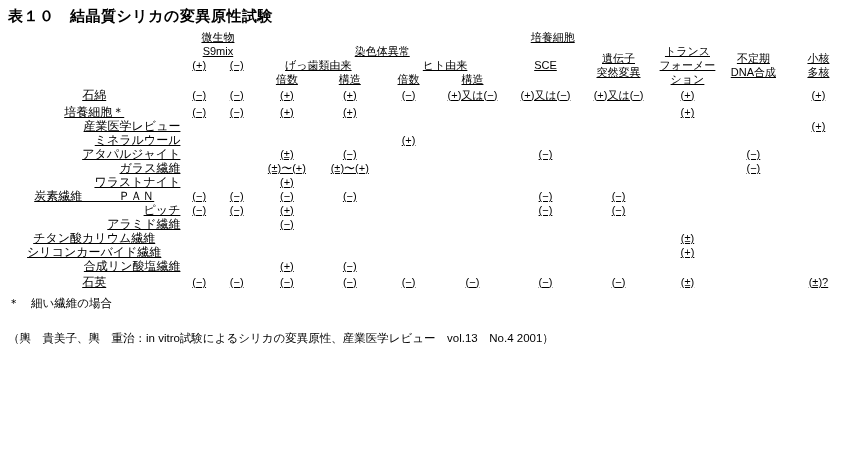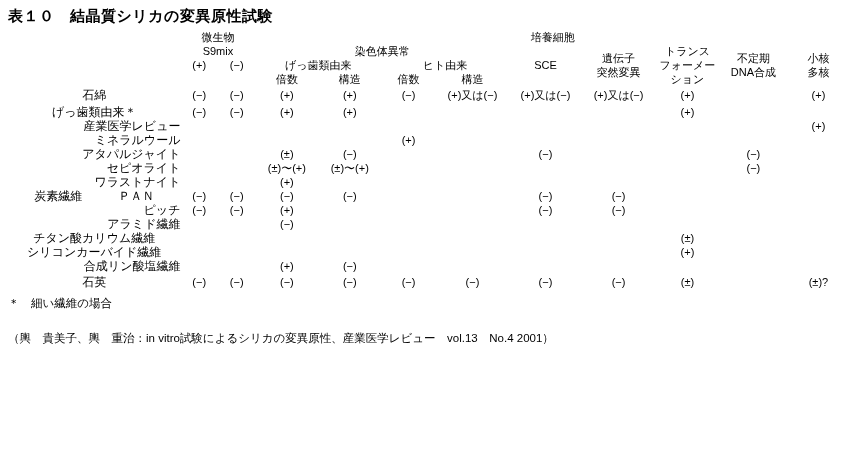--- a/index.html
+++ b/index.html
@@ -35,20 +35,21 @@
     font-size: 13.5px;
     font-weight: bold;
     line-height: 19px;
     padding-left: 40px;
   }
   table.datatable {
     border-collapse: collapse;
     width: 842px;
     table-layout: fixed;
     font-size: 11px;
+    text-decoration: underline;
   }
   table.datatable td, table.datatable th {
     border: 0 none;
     padding: 0;
     margin: 0;
     font-weight: normal;
     text-align: center;
     vertical-align: middle;
     line-height: 14px;
     height: 14px;
@@ -189,21 +190,21 @@
       <td class="bb" style="height:2px"></td>
       <td class="bb" style="height:2px"></td>
       <td class="bb" style="height:2px"></td>
       <td class="bb" style="height:2px"></td>
       <td class="bb frame-right" style="height:2px"></td>
     </tr>
 
     </tbody>
       <tbody id="rows-body">
         <tr>
-          <td class="frame-left rowlabel">げっ歯類由来＊</td>
+          <td class="frame-left rowlabel">培養細胞＊</td>
           <td class="cell bl">(−)</td>
           <td class="cell">(−)</td>
           <td class="cell bl">(+)</td>
           <td class="cell">(+)</td>
           <td class="cell"></td>
           <td class="cell"></td>
           <td class="cell"></td>
           <td class="cell"></td>
           <td class="cell">(+)</td>
           <td class="cell"></td>
@@ -245,21 +246,21 @@
           <td class="cell">(−)</td>
           <td class="cell"></td>
           <td class="cell"></td>
           <td class="cell">(−)</td>
           <td class="cell"></td>
           <td class="cell"></td>
           <td class="cell">(−)</td>
           <td class="cell frame-right"></td>
         </tr>
         <tr>
-          <td class="frame-left rowlabel indent">セピオライト</td>
+          <td class="frame-left rowlabel indent">ガラス繊維</td>
           <td class="cell bl"></td>
           <td class="cell"></td>
           <td class="cell bl">(±)〜(+)</td>
           <td class="cell">(±)〜(+)</td>
           <td class="cell"></td>
           <td class="cell"></td>
           <td class="cell"></td>
           <td class="cell"></td>
           <td class="cell"></td>
           <td class="cell">(−)</td>

